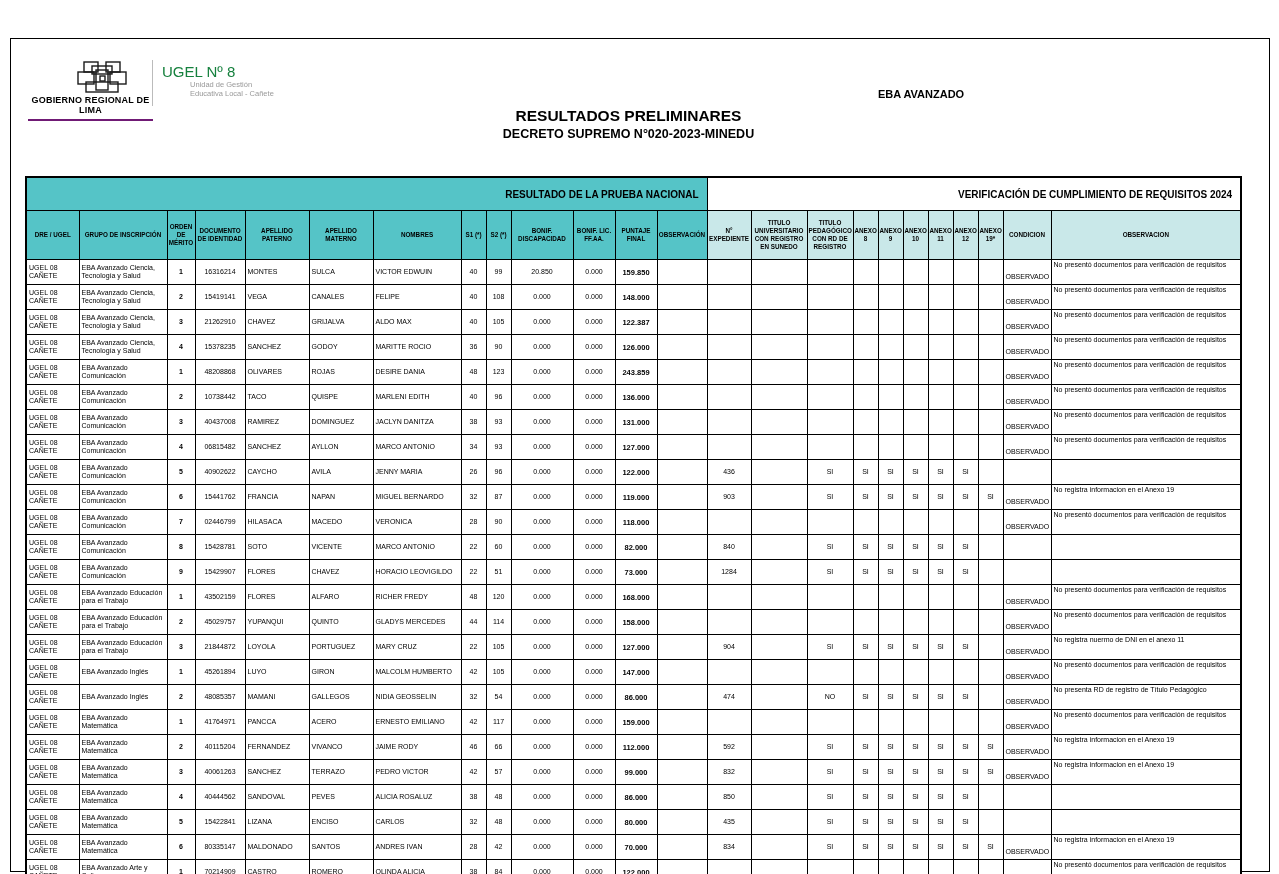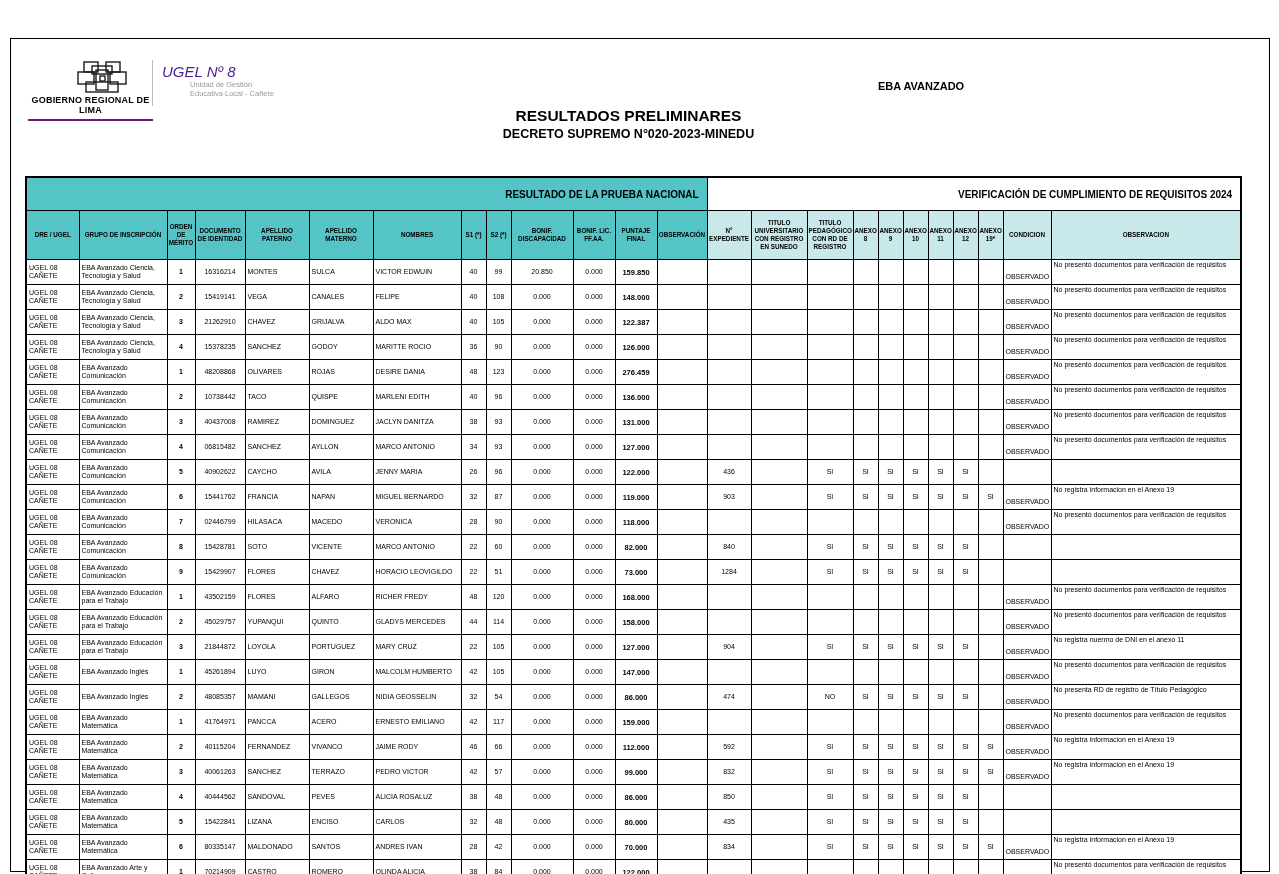--- a/index.html
+++ b/index.html
@@ -13,23 +13,23 @@
   }
   
   .logo-box{position:absolute;left:62px;top:60px;}
   .org-name{
     position:absolute;left:28px;top:95px;width:125px;
     font-size:9px;font-weight:bold;letter-spacing:.2px;text-align:center;
     border-bottom:2px solid #701a75;padding-bottom:4px;
   }
   .hdr-divider{position:absolute;left:152px;top:60px;width:1px;height:46px;background:#bbb;}
   .ugel-block{position:absolute;left:162px;top:63px;}
-  .ugel-title{font-size:15px;color:#4c1d95;font-style:italic;}
+  .ugel-title{font-size:15px;color:#15803d;}
   .ugel-sub{font-size:7.5px;color:#999;line-height:1.2;margin-left:28px;}
-  .program-label{position:absolute;left:878px;top:80px;font-size:11px;font-weight:bold;}
+  .program-label{position:absolute;left:878px;top:88px;font-size:11px;font-weight:bold;}
   
   .titles{position:absolute;left:0;top:106px;width:1257px;text-align:center;}
   .t1{font-size:15.5px;font-weight:bold;line-height:1.3;}
   .t2{font-size:16px;font-weight:bold;line-height:1.35;}
   .t3{font-size:12.5px;font-weight:bold;line-height:1.4;}
   
   table.results{
     position:absolute;left:25px;top:176px;width:1215px;
     border-collapse:collapse;table-layout:fixed;border:2px solid #000;
   }
@@ -259,21 +259,21 @@
     <td class="tL">EBA Avanzado Comunicación</td>
     <td class="bold">1</td>
     <td>48208868</td>
     <td class="tL">OLIVARES</td>
     <td class="tL">ROJAS</td>
     <td class="tL">DESIRE DANIA</td>
     <td>48</td>
     <td>123</td>
     <td>0.000</td>
     <td>0.000</td>
-    <td class="puntaje">276.459</td>
+    <td class="puntaje">243.859</td>
     <td></td>
     <td></td>
     <td></td>
     <td></td>
     <td></td>
     <td></td>
     <td></td>
     <td></td>
     <td></td>
     <td></td>

